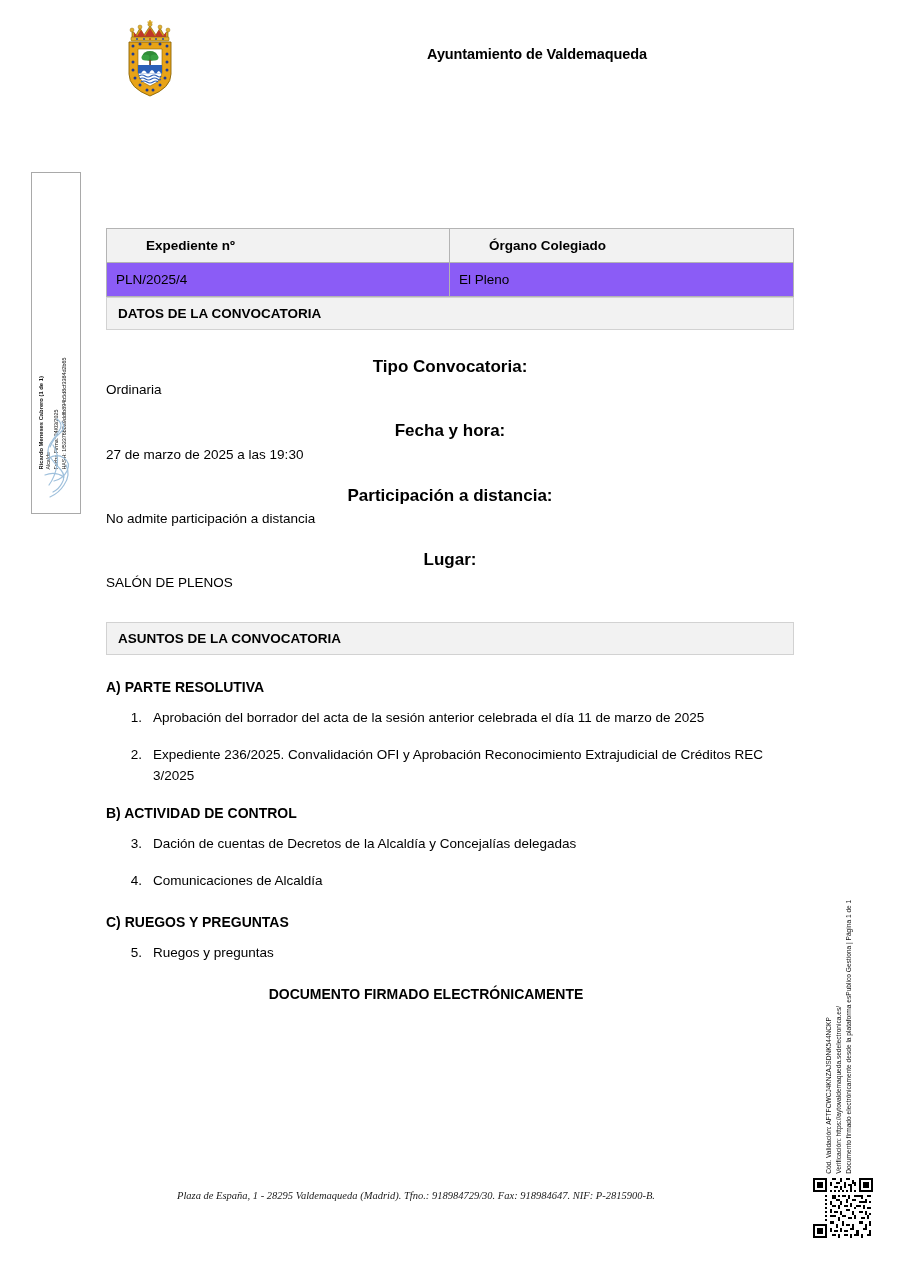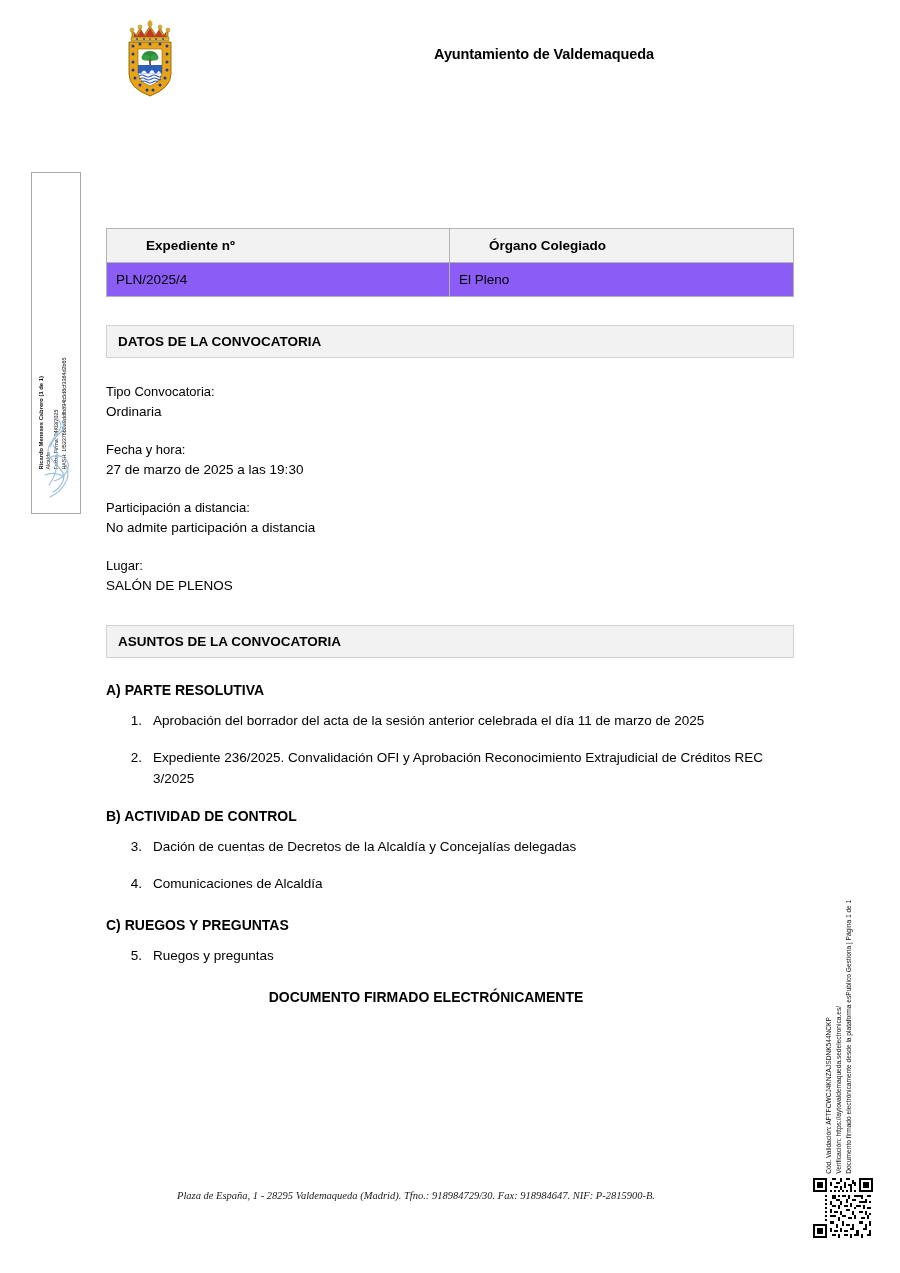--- a/index.html
+++ b/index.html
@@ -25,21 +25,21 @@
     left: 0; top: 0;
     width: 900px; height: 100px;
   }
   #coat-of-arms {
     position: absolute;
     left: 120px; top: 18px;
     width: 60px; height: 80px;
   }
   #org-title {
     position: absolute;
-    left: 234px; top: 46px;
+    left: 227px; top: 46px;
     width: 620px;
     text-align: center;
     font-size: 14.5px;
     font-weight: bold;
     letter-spacing: -0.1px;
   }
 
   
   #anuncio-box {
     position: absolute;
@@ -92,30 +92,31 @@
   
   .section-bar {
     background: #f2f2f2;
     border: 1px solid #d2d2d2;
     font-size: 13.5px;
     font-weight: bold;
     padding: 8px 10px 8px 11px;
     box-sizing: border-box;
     width: 688px;
   }
-  #bar-datos { margin-top: 28px; }
+  #bar-datos { }
   #bar-asuntos { margin-top: 28px; }
 
   
   .fields { margin-top: 24px; }
   .field { margin-bottom: 17px; }
   .field .flabel {
-    font-size: 13px;
-    font-weight: normal;
+    font-size: 17px;
+    font-weight: bold;
     line-height: 1.55;
+    text-align: center;
   }
   .field .fvalue {
     font-size: 13.5px;
     font-weight: normal;
     line-height: 1.55;
   }
 
   
   .agenda { margin-top: 22px; }
   .agenda-group { margin-bottom: 4px; }

